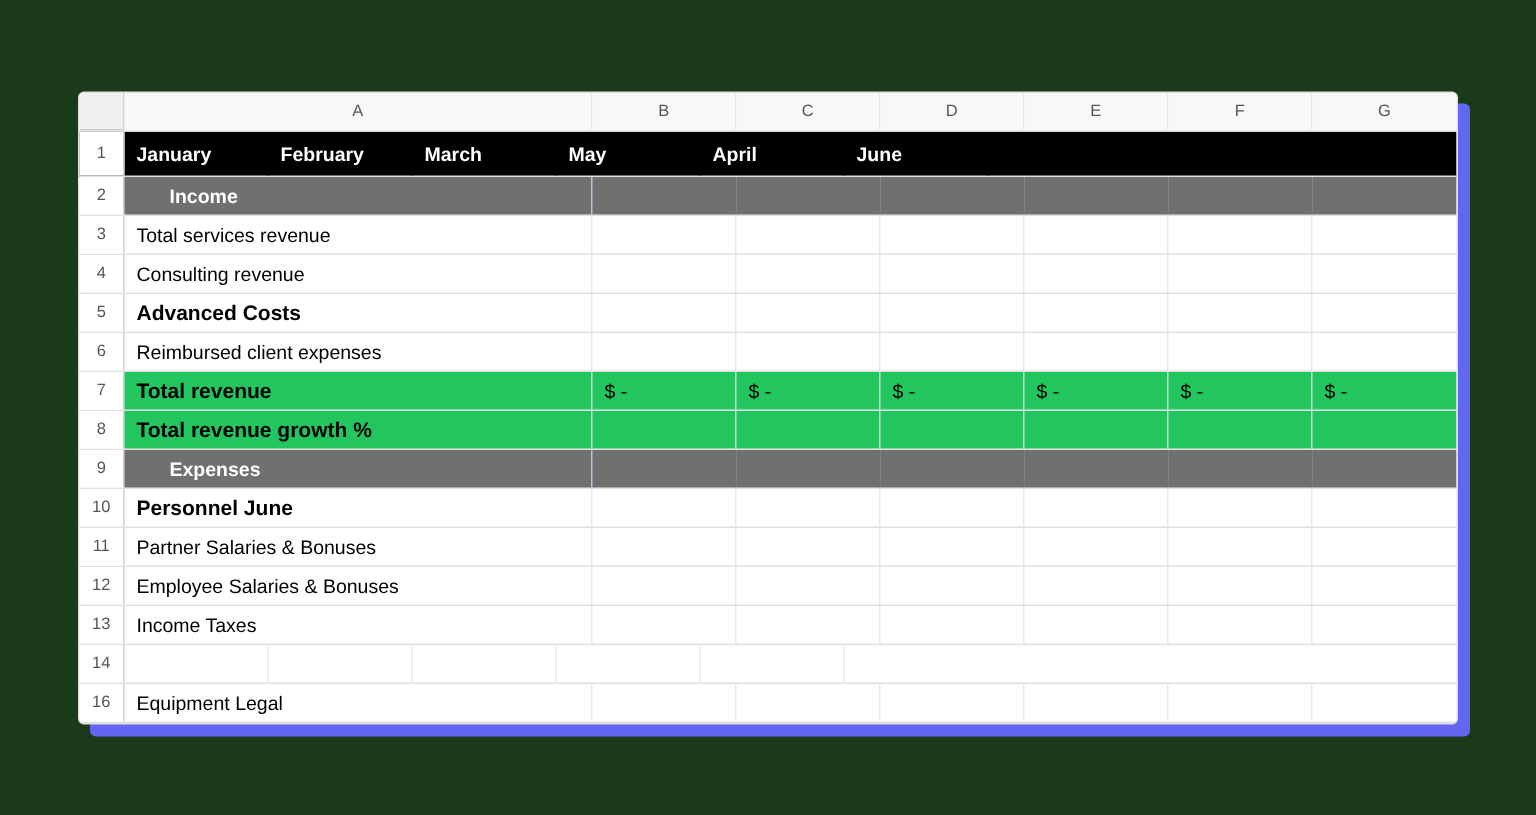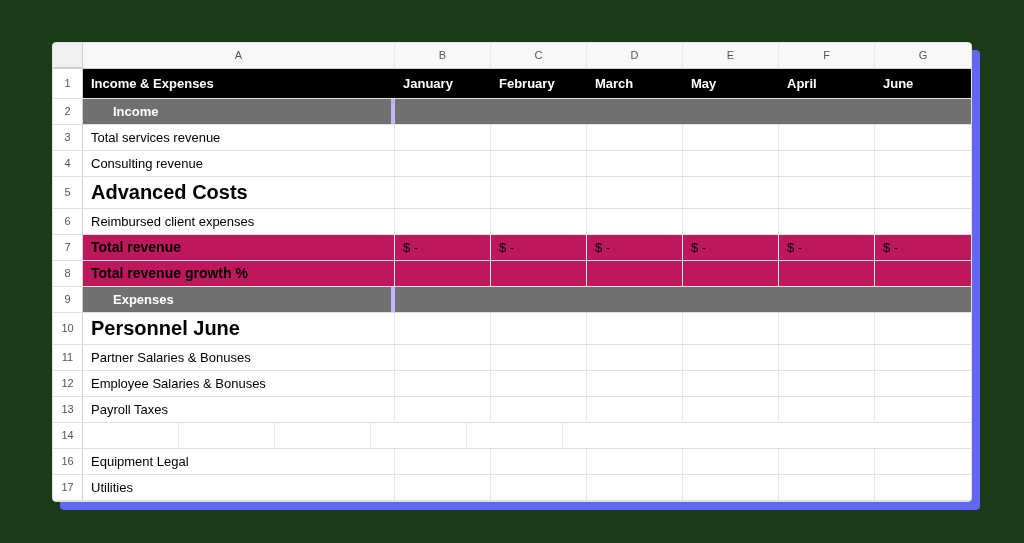--- a/index.html
+++ b/index.html
@@ -68,25 +68,25 @@
       overflow: hidden;
       white-space: nowrap;
     }
     .cell:last-child { border-right: none; }
     .col-a { width: 312px; min-width: 312px; }
     .col-m { width: 96px; min-width: 96px; }
     .black-row { background: #000; color: #fff; font-weight: bold; font-size: 14px; min-height: 30px; }
     .black-row .cell { border-right: 1px solid #000; }
     .black-row .rownum { background: #fff; color: #555; font-weight: normal; font-size: 11px; }
     .gray-row .cell { background: #707070; color: #fff; font-weight: bold; font-size: 13px; }
-    .gray-row .col-a { border-right: 4px solid #c4b5fd; padding-left: 30px; }
+    .gray-row .col-a { border-right: 1px solid #c4b5fd; padding-left: 30px; }
     .gray-row .col-m { border-right-color: #707070; }
     .gray-row .rownum { background: #fff; color: #555; font-weight: normal; }
-    .bold { font-weight: bold; font-size: 20px; }
-    .light-gray-row .cell { background: #be185d; }
+    .bold { font-weight: bold; font-size: 14px; }
+    .light-gray-row .cell { background: #22c55e; }
     .light-gray-row .col-a { font-weight: bold; font-size: 14px; }
     .light-gray-row .rownum { background: #fff; font-weight: normal; }
     .corner {
       width: 30px;
       min-width: 30px;
       background: #f0f0f0;
       border-right: 1px solid #d0d0d0;
       border-bottom: 1px solid #d0d0d0;
     }
   </style>
@@ -103,21 +103,20 @@
       <div class="cell col-m">B</div>
       <div class="cell col-m">C</div>
       <div class="cell col-m">D</div>
       <div class="cell col-m">E</div>
       <div class="cell col-m">F</div>
       <div class="cell col-m">G</div>
     </div>
 
     <div class="row black-row">
       <div class="rownum">1</div>
-      <div class="cell col-a">Income &amp; Expenses</div>
       <div class="cell col-m">January</div>
       <div class="cell col-m">February</div>
       <div class="cell col-m">March</div>
       <div class="cell col-m">May</div>
       <div class="cell col-m">April</div>
       <div class="cell col-m">June</div>
     </div>
 
     <div id="rows-container">
         <div class="row gray-row">
@@ -225,21 +224,21 @@
           <div class="cell col-a">Employee Salaries &amp; Bonuses</div>
           <div class="cell col-m"></div>
           <div class="cell col-m"></div>
           <div class="cell col-m"></div>
           <div class="cell col-m"></div>
           <div class="cell col-m"></div>
           <div class="cell col-m"></div>
         </div>
         <div class="row">
           <div class="rownum">13</div>
-          <div class="cell col-a">Payroll Taxes</div>
+          <div class="cell col-a">Income Taxes</div>
           <div class="cell col-m"></div>
           <div class="cell col-m"></div>
           <div class="cell col-m"></div>
           <div class="cell col-m"></div>
           <div class="cell col-m"></div>
           <div class="cell col-m"></div>
         </div>
         <div class="row">
           <div class="rownum">14</div>
           <div class="cell col-m"></div>
@@ -252,26 +251,16 @@
         <div class="row">
           <div class="rownum">16</div>
           <div class="cell col-a">Equipment Legal</div>
           <div class="cell col-m"></div>
           <div class="cell col-m"></div>
           <div class="cell col-m"></div>
           <div class="cell col-m"></div>
           <div class="cell col-m"></div>
           <div class="cell col-m"></div>
         </div>
-        <div class="row">
-          <div class="rownum">17</div>
-          <div class="cell col-a">Utilities</div>
-          <div class="cell col-m"></div>
-          <div class="cell col-m"></div>
-          <div class="cell col-m"></div>
-          <div class="cell col-m"></div>
-          <div class="cell col-m"></div>
-          <div class="cell col-m"></div>
-        </div>
       </div>
 
   </div>
 </div>
 
 </body></html>

